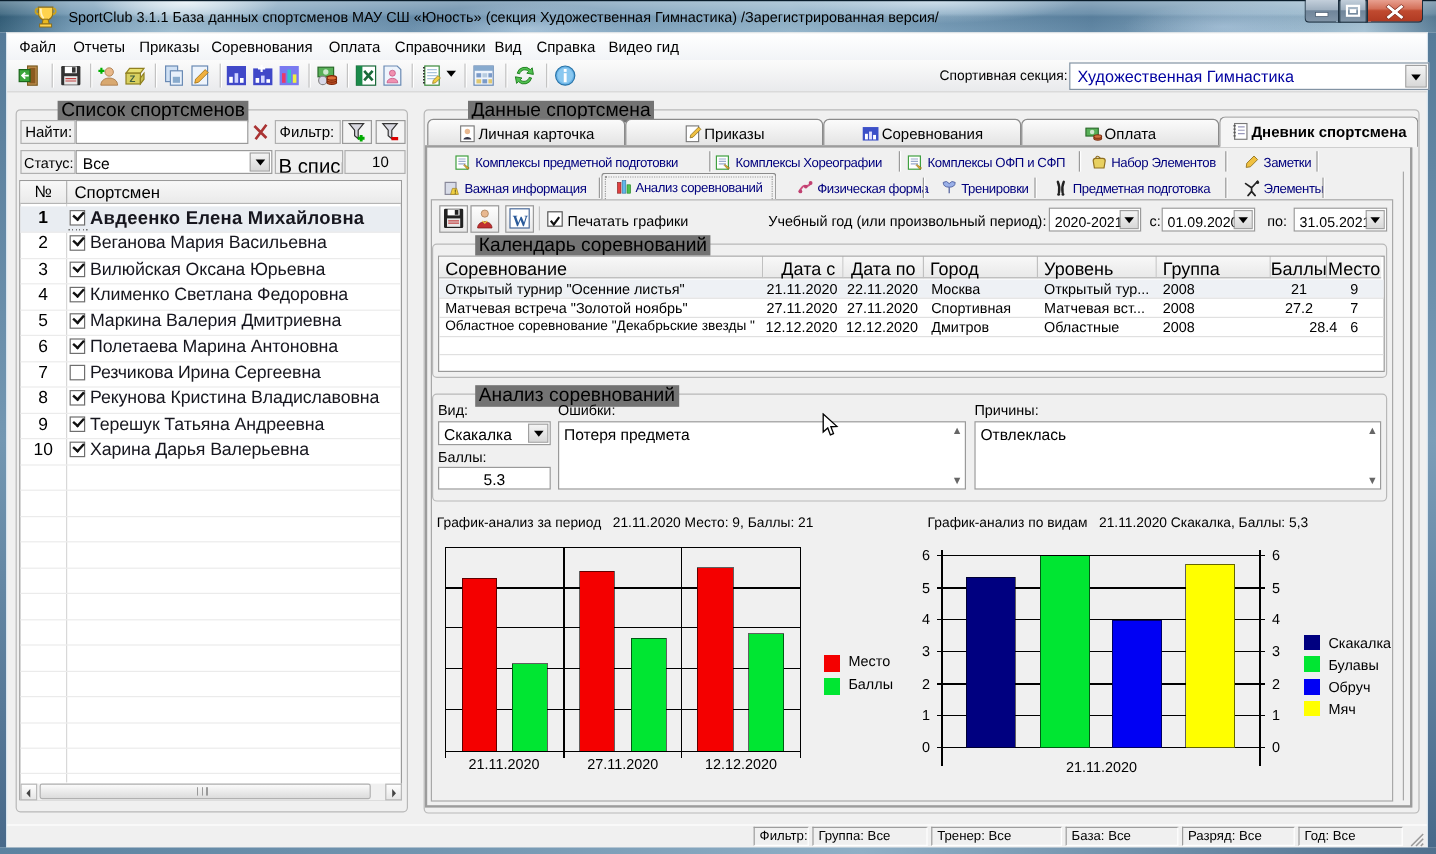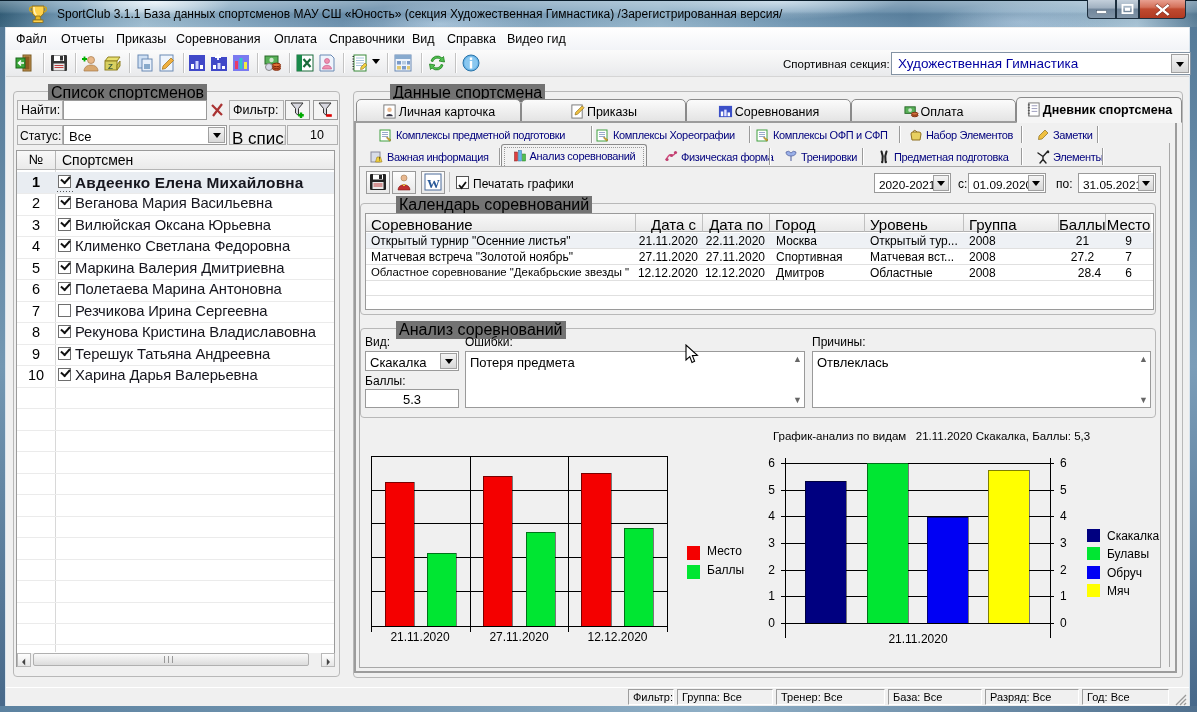--- a/index.html
+++ b/index.html
@@ -496,20 +496,21 @@
           </svg></div>
       <div class="btn3d" style="left:61px; top:4px; width:24px; height:23px;"><svg width="22" height="21" viewBox="0 0 22 21">
             <rect x="3" y="2" width="16" height="16" fill="#fff" stroke="#4a6a9a"></rect>
             <text x="5" y="16" font-size="13" font-weight="bold" fill="#2a5a9a" font-family="Liberation Serif">W</text>
           </svg></div>
       <div style="position:absolute; left:89px; top:5px; width:1px; height:20px; background:#c0c0c0;"></div>
       <div style="position:absolute; left:96px; top:9px; width:13px; height:13px; background:#fff; border:1px solid #555;"><svg width="11" height="11" viewBox="0 0 11 11">
             <path d="M2 5 l2.5 3 L9 2" fill="none" stroke="#111" stroke-width="1.8"></path>
           </svg></div>
       <div style="position:absolute; left:113px; top:10px; font-size:12px;">Печатать графики</div>
+      <div style="position:absolute; left:252px; top:10px; width:260px; font-size:12px; text-align:right; white-space:nowrap;">Учебный год (или произвольный период):</div>
       <div class="field" style="left:514px; top:6px; width:77px; height:20px;">
           <span style="position:absolute;left:4px;top:4px;font-size:11.8px;">2020-2021</span>
           <div class="dropbtn" style="width:16px;"></div>
         </div>
       <div style="position:absolute; left:598px; top:10px; font-size:12px;">с:</div>
       <div class="field" style="left:608px; top:6px; width:78px; height:20px;">
           <span style="position:absolute;left:4px;top:4px;font-size:11.8px;">01.09.2020</span>
           <div class="dropbtn" style="width:16px;"></div>
         </div>
       <div style="position:absolute; left:696px; top:10px; font-size:12px;">по:</div>
@@ -562,21 +563,21 @@
         <div class="kcell" style="left:504px;top:36px;width:92px;">Матчевая вст...</div>
         <div class="kcell" style="left:603px;top:36px;">2008</div>
         <div class="kcell" style="left:693px;top:36px;width:47px;text-align:center;">27.2</div>
         <div class="kcell" style="left:740px;top:36px;width:45px;text-align:center;">7</div>
         <div class="kcell" style="left:5px;top:52px;width:264px;font-size:11.4px;">Областное соревнование "Декабрьские звезды "</div>
         <div class="kcell" style="left:270px;top:52px;width:62px;text-align:right;">12.12.2020</div>
         <div class="kcell" style="left:337px;top:52px;width:62px;text-align:right;">12.12.2020</div>
         <div class="kcell" style="left:410px;top:52px;">Дмитров</div>
         <div class="kcell" style="left:504px;top:52px;">Областные</div>
         <div class="kcell" style="left:603px;top:52px;">2008</div>
-        <div class="kcell" style="left:700px;top:52px;width:47px;text-align:center;">28.4</div>
+        <div class="kcell" style="left:725px;top:52px;width:47px;text-align:left;">28.4</div>
         <div class="kcell" style="left:740px;top:52px;width:45px;text-align:center;">6</div>
         <div class="hline" style="top:34px;background:#e0e0e0;"></div>
         <div class="hline" style="top:50px;background:#e0e0e0;"></div>
         <div class="hline" style="top:66px;background:#e0e0e0;"></div>
         <div class="hline" style="top:81px;background:#e0e0e0;"></div>
       </div>
 
       <div class="group" style="left:0px; top:161px; width:796px; height:90px;">
         <div class="glabel" style="left:7px;">Анализ соревнований</div>
       </div>
@@ -593,20 +594,21 @@
         <span style="position:absolute;right:2px;top:2px;color:#666;font-size:9px;">▲</span>
           <span style="position:absolute;right:2px;bottom:2px;color:#666;font-size:9px;">▼</span>
         </div>
       <div style="position:absolute; left:452px; top:168px; font-size:12px;">Причины:</div>
       <div class="ta" style="left:452px; top:184px; width:339px; height:57px;">
           <span style="position:absolute;left:4px;top:3px;">Отвлеклась</span>
         <span style="position:absolute;right:2px;top:2px;color:#666;font-size:9px;">▲</span>
           <span style="position:absolute;right:2px;bottom:2px;color:#666;font-size:9px;">▼</span>
         </div>
 
+      <div style="position:absolute; left:4px; top:263px; font-size:11.5px;">График-анализ за период&nbsp;&nbsp;&nbsp;21.11.2020 Место: 9, Баллы: 21</div>
       <div style="position:absolute; left:413px; top:263px; font-size:11.5px;">График-анализ по видам&nbsp;&nbsp;&nbsp;21.11.2020 Скакалка, Баллы: 5,3</div>
       <div style="position:absolute; left:-3px; top:279px;">
       <svg width="812" height="210" shape-rendering="crispEdges">
 
         <rect x="14" y="10" width="296" height="170" fill="#f0f0f0" stroke="#000" stroke-width="1"></rect>
         <line x1="14" y1="44" x2="310" y2="44" stroke="#000"></line>
         <line x1="14" y1="77" x2="310" y2="77" stroke="#000"></line>
         <line x1="14" y1="111" x2="310" y2="111" stroke="#000"></line>
         <line x1="14" y1="145" x2="310" y2="145" stroke="#000"></line>
         <line x1="113" y1="10" x2="113" y2="186" stroke="#000"></line>

